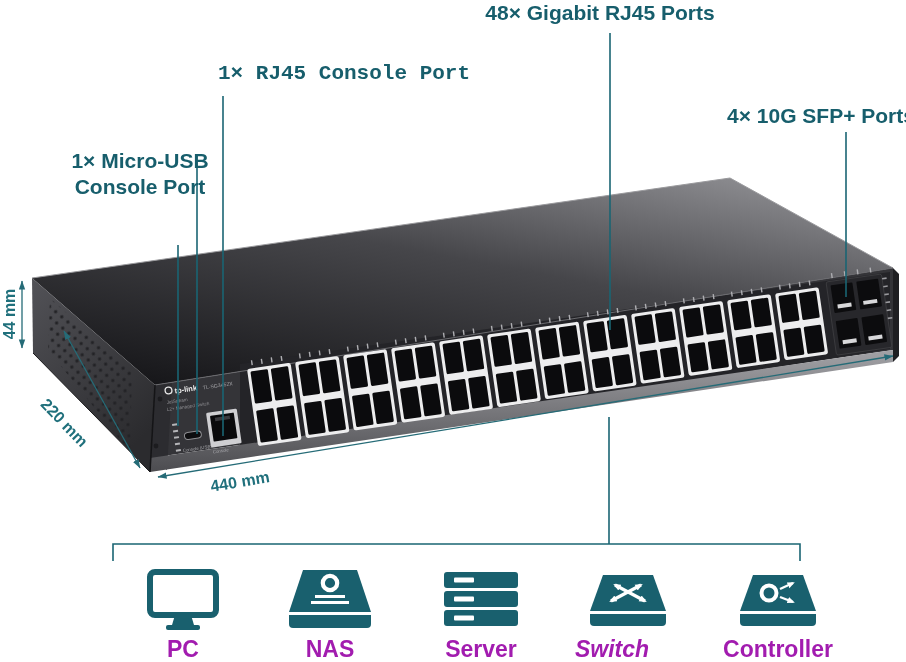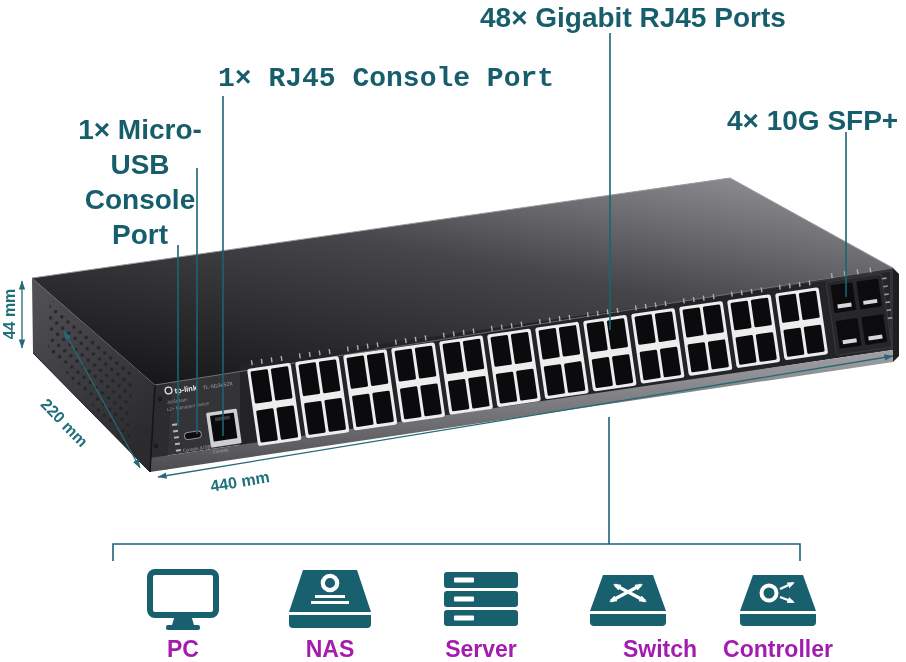--- a/index.html
+++ b/index.html
@@ -1,23 +1,23 @@
 <!DOCTYPE html>
 <html><head>
 <meta charset="utf-8">
 <style>
   html,body{margin:0;padding:0;background:#fff;}
   body{width:906px;height:662px;overflow:hidden;position:relative;
        font-family:"Liberation Sans", sans-serif;}
   .stage{position:relative;width:906px;height:662px;background:#fff;}
   svg#illustration{position:absolute;left:0;top:0;z-index:1;}
   .label{position:absolute;z-index:2;color:#175e6c;font-weight:600;
-         font-size:28px;line-height:1.25;white-space:nowrap;}
+         font-size:21px;line-height:1.25;white-space:nowrap;}
   .label.center{text-align:center;}
-  .label.twoline{white-space:pre-line;}
+  .label.twoline{white-space:pre-line;margin-top:36px;}
   .dim{position:absolute;z-index:2;color:#20707c;font-weight:600;
        font-size:16px;text-align:center;white-space:nowrap;}
   .devlabel{position:absolute;z-index:2;color:#a21caf;font-weight:600;
             font-size:23px;text-align:center;width:140px;white-space:nowrap;}
 </style>
 </head>
 <body>
 
 <div class="stage">
 
@@ -317,15 +317,15 @@
 
   <div class="dim" style="left:-22px;top:305px;width:64px;transform:rotate(-90deg);">44 mm</div>
 
   <div class="dim" style="left:31px;top:414px;width:66px;transform:rotate(46deg);">220 mm</div>
 
   <div class="dim" style="left:207px;top:473px;width:66px;transform:rotate(-9.5deg);">440 mm</div>
 
   <div class="devlabel" style="left:113px;top:636px;">PC</div>
   <div class="devlabel" style="left:411px;top:636px;">Server</div>
   <div class="devlabel" style="left:260px;top:636px;">NAS</div>
-  <div class="devlabel" style="left:590px;top:636px;">Switch</div>
+  <div class="devlabel" style="left:542px;top:636px;font-style:italic;">Switch</div>
   <div class="devlabel" style="left:708px;top:636px;">Controller</div>
 </div>
 
 </body></html>

